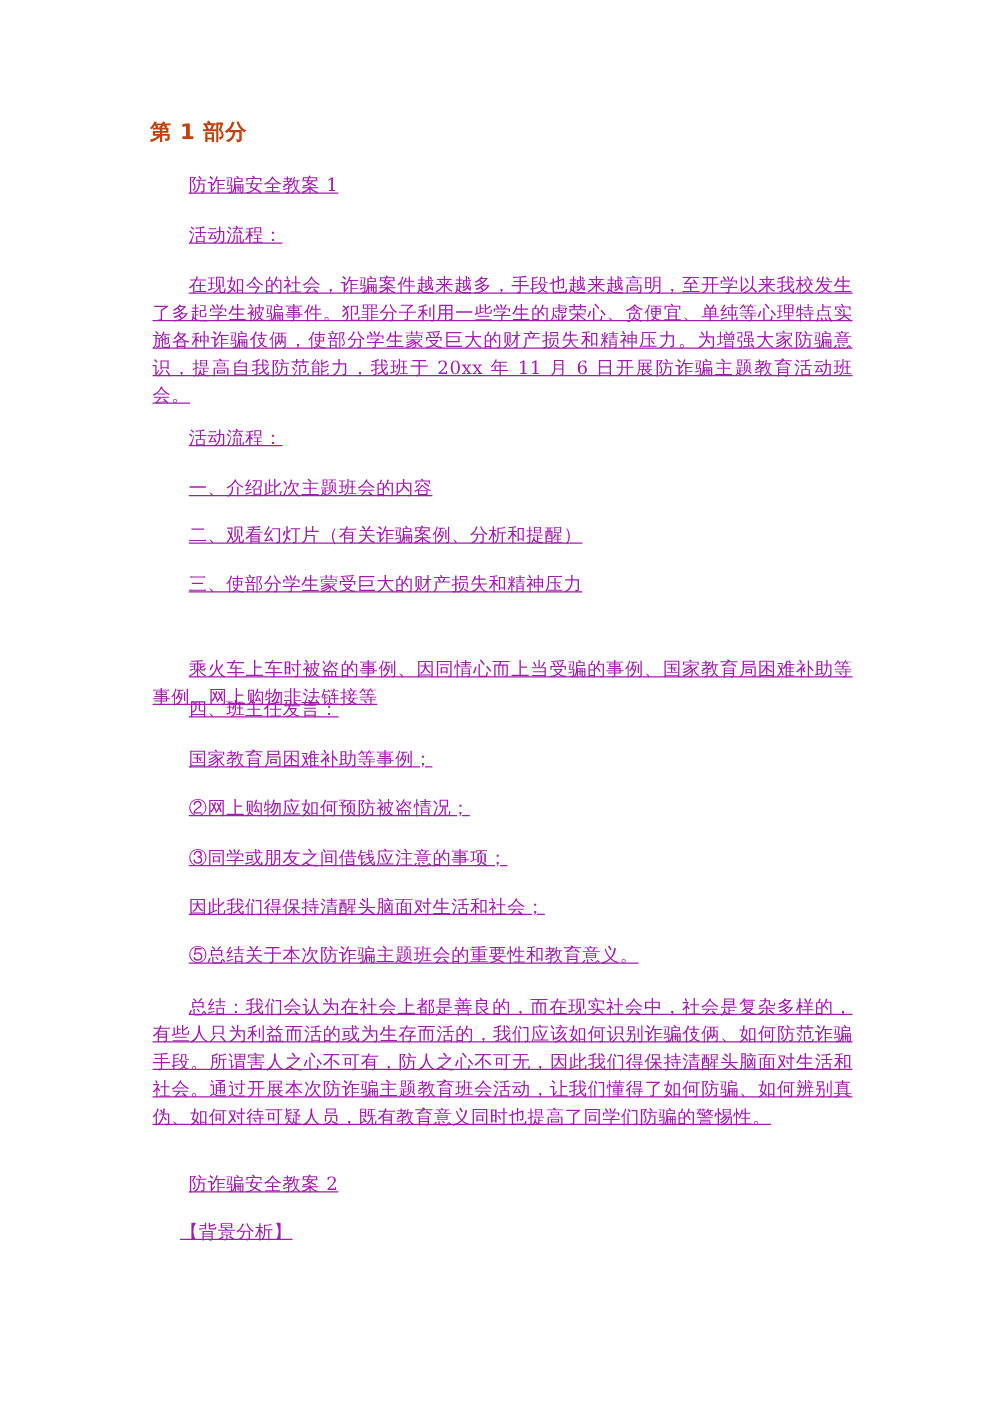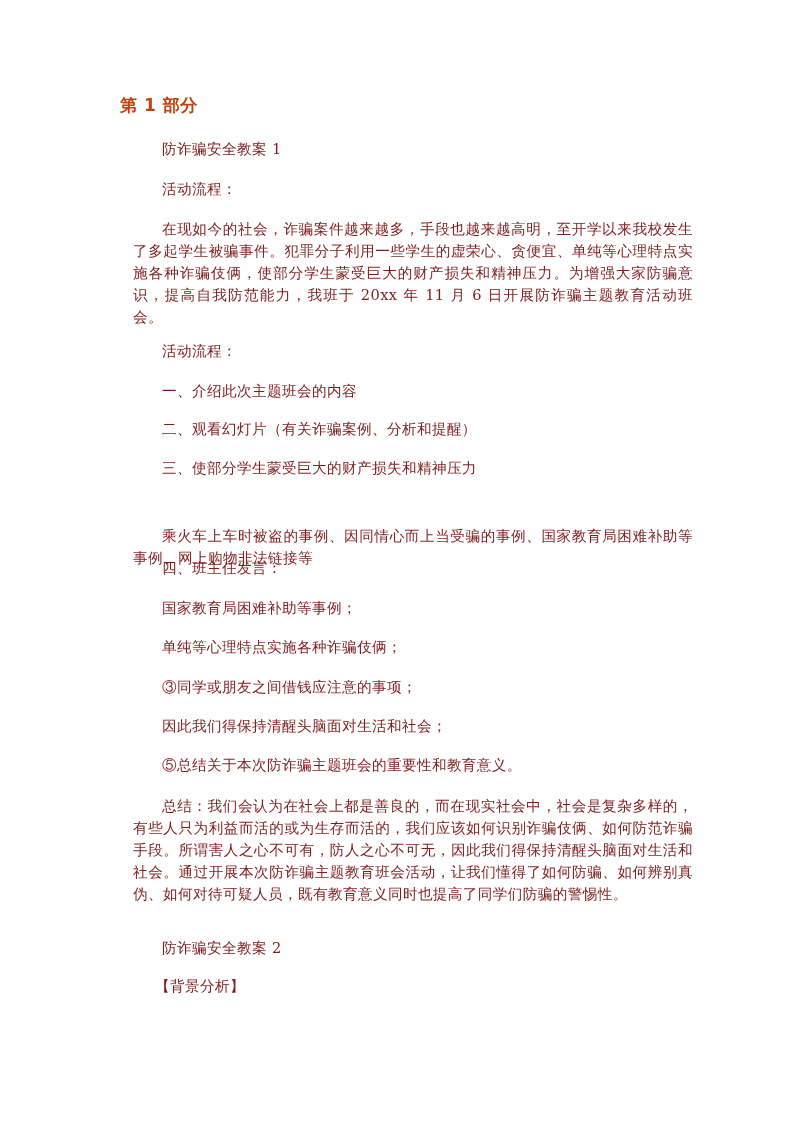--- a/index.html
+++ b/index.html
@@ -27,47 +27,48 @@
       top: 94px;
       font-family: "DejaVu Sans", "Liberation Sans", sans-serif;
       font-weight: bold;
       font-size: 17px;
       color: #c2410c;
       letter-spacing: 0.5px;
       white-space: nowrap;
     }
     .p {
       position: absolute;
-      left: 13px;
+      left: 2px;
       width: 560px;
       font-size: 14.6px;
       line-height: 22px;
       text-indent: 29px;
       text-align: justify;
       letter-spacing: 0.4px;
-      color: #7f1d1d;
+      color: #a21caf;
+      text-decoration: underline;
     }
     .p.single { white-space: nowrap; }
   </style>
 </head>
 <body>
 
 <div class="page">
   <div class="heading">第 1 部分</div>
 
   <div class="p single" style="top:138px;">防诈骗安全教案 1</div>
   <div class="p single" style="top:178px;">活动流程：</div>
   <div class="p" style="top:218px;">在现如今的社会，诈骗案件越来越多，手段也越来越高明，至开学以来我校发生了多起学生被骗事件。犯罪分子利用一些学生的虚荣心、贪便宜、单纯等心理特点实施各种诈骗伎俩，使部分学生蒙受巨大的财产损失和精神压力。为增强大家防骗意识，提高自我防范能力，我班于 20xx 年 11 月 6 日开展防诈骗主题教育活动班会。</div>
   <div class="p single" style="top:340px;">活动流程：</div>
   <div class="p single" style="top:380px;">一、介绍此次主题班会的内容</div>
   <div class="p single" style="top:418px;">二、观看幻灯片（有关诈骗案例、分析和提醒）</div>
   <div class="p single" style="top:457px;">三、使部分学生蒙受巨大的财产损失和精神压力</div>
   <div class="p" style="top:497px;margin-top:28px;">乘火车上车时被盗的事例、因同情心而上当受骗的事例、国家教育局困难补助等事例、网上购物非法链接等</div>
   <div class="p single" style="top:557px;">四、班主任发言：</div>
   <div class="p single" style="top:597px;">国家教育局困难补助等事例；</div>
-  <div class="p single" style="top:636px;">单纯等心理特点实施各种诈骗伎俩；</div>
+  <div class="p single" style="top:636px;">②网上购物应如何预防被盗情况；</div>
   <div class="p single" style="top:676px;">③同学或朋友之间借钱应注意的事项；</div>
   <div class="p single" style="top:715px;">因此我们得保持清醒头脑面对生活和社会；</div>
   <div class="p single" style="top:754px;">⑤总结关于本次防诈骗主题班会的重要性和教育意义。</div>
   <div class="p" style="top:795px;">总结：我们会认为在社会上都是善良的，而在现实社会中，社会是复杂多样的，有些人只为利益而活的或为生存而活的，我们应该如何识别诈骗伎俩、如何防范诈骗手段。所谓害人之心不可有，防人之心不可无，因此我们得保持清醒头脑面对生活和社会。通过开展本次防诈骗主题教育班会活动，让我们懂得了如何防骗、如何辨别真伪、如何对待可疑人员，既有教育意义同时也提高了同学们防骗的警惕性。</div>
   <div class="p single" style="top:937px;">防诈骗安全教案 2</div>
   <div class="p single" style="top:975px;text-indent:22px;">【背景分析】</div>
 </div>
 
 </body></html>

